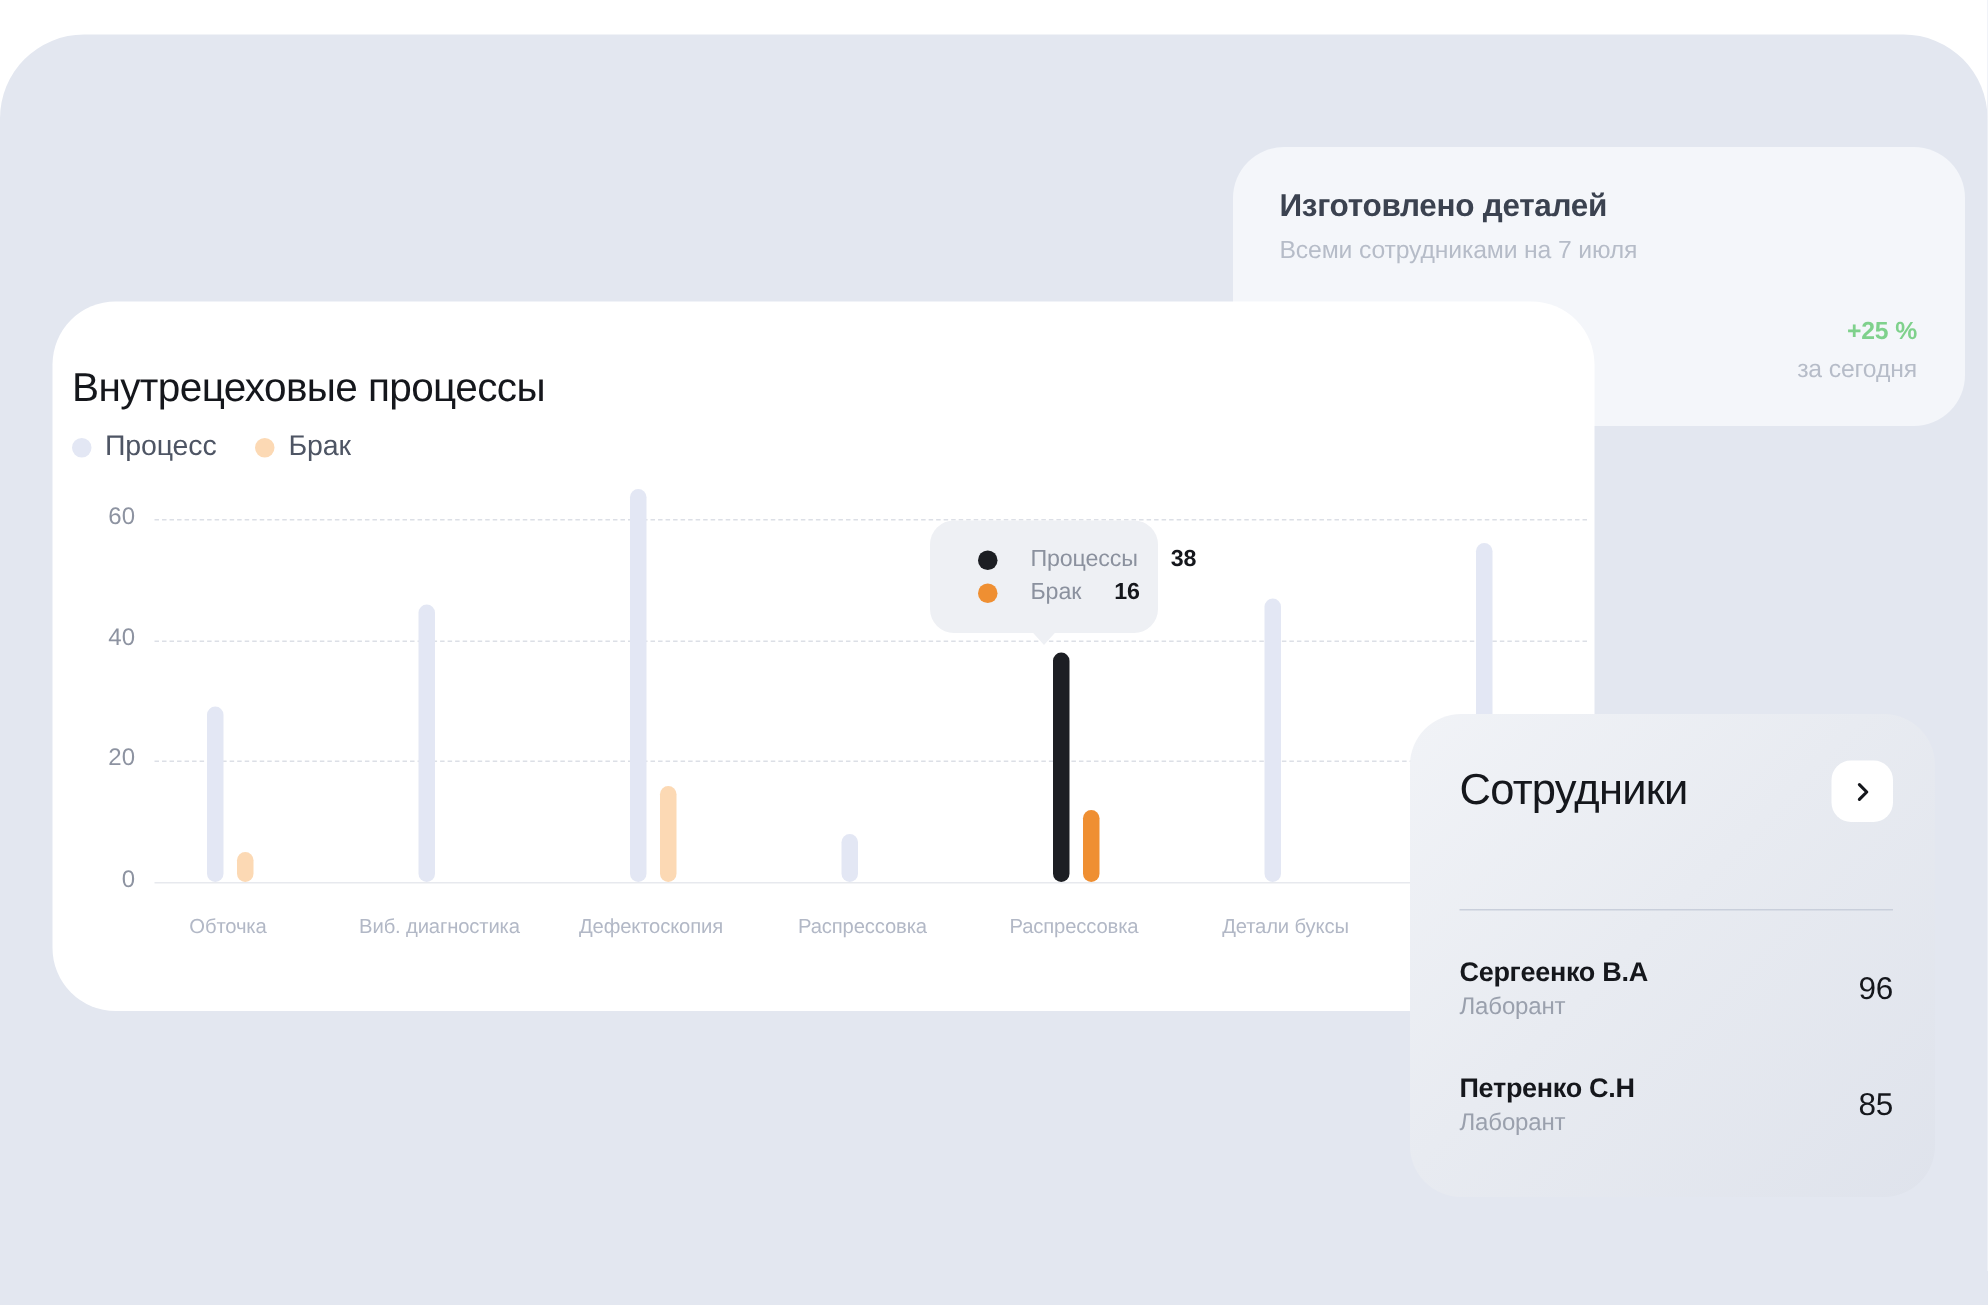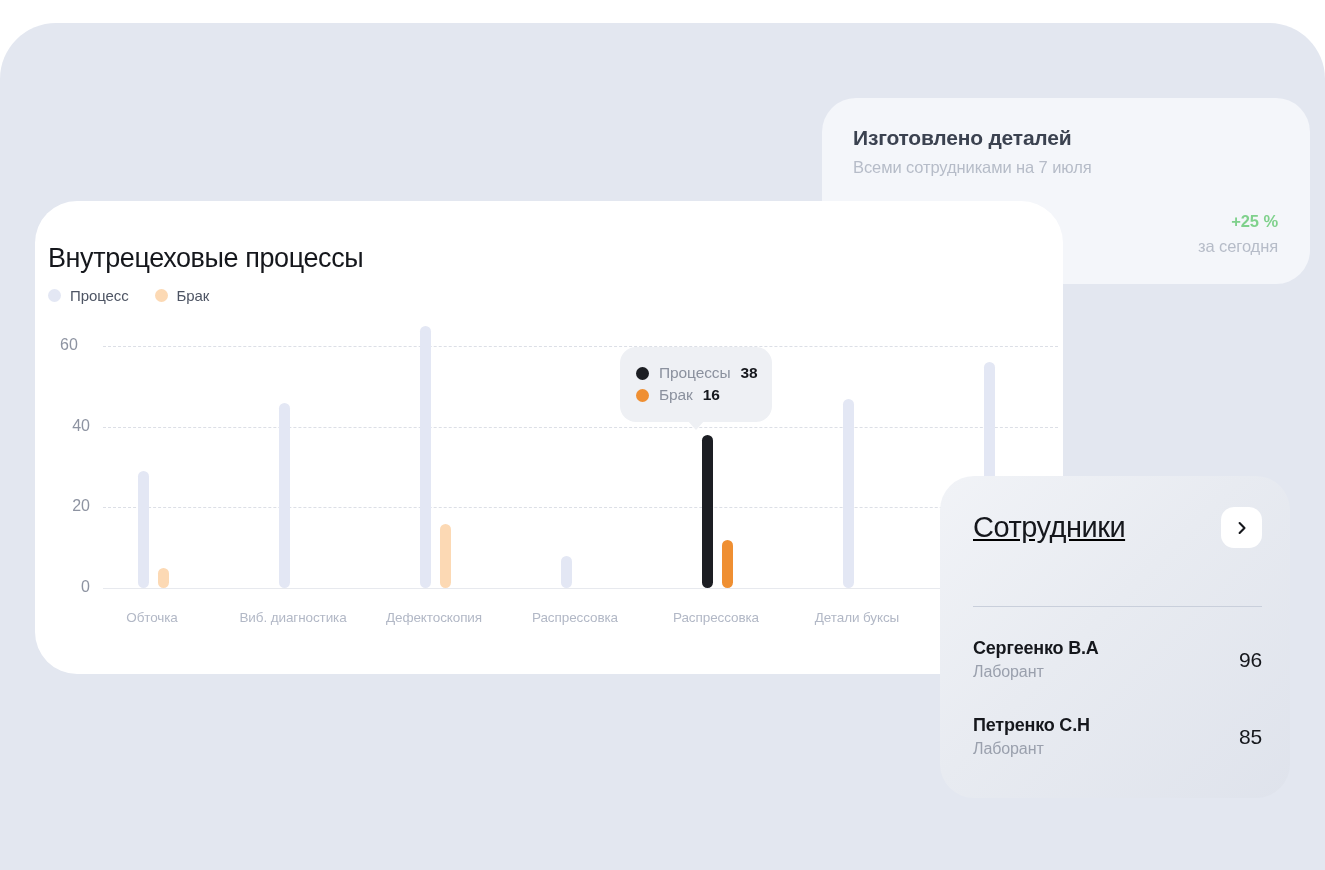--- a/index.html
+++ b/index.html
@@ -43,21 +43,21 @@
     position:absolute;left:35px;top:185px;width:1028px;height:473px;
     background:#ffffff;border-radius:42px;overflow:hidden;
   }
   .chart-title{
     position:absolute;left:13px;top:42px;
     font-size:27px;color:#15171c;letter-spacing:-0.4px;
   }
   .legend{position:absolute;left:13px;top:86px;display:flex;align-items:center;gap:26px;}
   .legend-item{display:flex;align-items:center;gap:9px;}
   .legend-dot{width:13px;height:13px;border-radius:50%;display:block;}
-  .legend-label{font-size:15px;color:#4e5564;letter-spacing:-0.1px;}
+  .legend-label{font-size:19px;color:#4e5564;letter-spacing:-0.1px;}
 
   
   .plot{position:absolute;left:13px;top:140px;width:1010px;height:310px;}
   .gridline{
     position:absolute;left:55px;right:0;height:0;
     border-top:1.5px dashed #dcdfe6;
   }
   .gridline.base{border-top:1.5px solid #e7e9ee;}
   .ytick{
     position:absolute;left:0;width:42px;text-align:right;
@@ -70,37 +70,37 @@
     position:absolute;transform:translateX(-50%);
     font-size:13.5px;color:#b2b8c6;white-space:nowrap;letter-spacing:-0.1px;
   }
 
   
   .tooltip{
     position:absolute;left:620px;top:331px;width:152px;
     background:#eef0f4;border-radius:16px;padding:13px 16px 14px 16px;
     box-sizing:border-box;
   }
-  .tt-row{display:flex;align-items:center;gap:10px;margin:4px 0;}
+  .tt-row{display:flex;align-items:center;gap:22px;margin:4px 16px;}
   .tt-dot{width:13px;height:13px;border-radius:50%;flex:none;}
   .tt-name{font-size:15.5px;color:#8b919e;letter-spacing:-0.1px;}
   .tt-val{font-size:15.5px;color:#15171c;font-weight:bold;letter-spacing:-0.1px;}
   .tt-arrow{
     position:absolute;left:50%;bottom:-8px;margin-left:-9px;
     width:18px;height:10px;background:#eef0f4;
     clip-path:polygon(0 0,100% 0,50% 100%);
   }
 
   
   .emp-card{
     position:absolute;left:940px;top:460px;width:350px;height:322px;
     border-radius:34px;overflow:hidden;
     background:linear-gradient(135deg,#f1f3f7 0%,#e8ebf1 45%,#dfe3ec 100%);
   }
-  .emp-head{position:absolute;left:33px;top:31px;right:28px;display:flex;align-items:center;justify-content:space-between;text-decoration:underline;}
+  .emp-head{position:absolute;left:33px;top:31px;right:28px;display:flex;align-items:center;justify-content:space-between;}
   .emp-title{font-size:29px;color:#15171c;letter-spacing:-0.5px;}
   .emp-next{
     width:41px;height:41px;border-radius:13px;background:#ffffff;
     display:flex;align-items:center;justify-content:center;
   }
   .emp-cols{
     position:absolute;left:33px;right:28px;top:99px;
     display:flex;justify-content:space-between;
     font-size:16px;color:#9aa0ad;letter-spacing:-0.1px;
   }
@@ -145,21 +145,21 @@
     </div>
 
     <div class="plot" id="plot">
         <div class="gridline base" style="top: 247px;"></div>
         <div class="ytick" style="top: 247px;">0</div>
         <div class="gridline" style="top: 166.4px;"></div>
         <div class="ytick" style="top: 166.4px;">20</div>
         <div class="gridline" style="top: 85.8px;"></div>
         <div class="ytick" style="top: 85.8px;">40</div>
         <div class="gridline" style="top: 5.2px;"></div>
-        <div class="ytick" style="top: 5.2px; text-align: center;">60</div>
+        <div class="ytick" style="top: 5.2px;">60</div>
         <div class="bar" style="left: 89.5px; height: 116.87px; top: 130.13px; background: rgb(227, 231, 244);"></div>
         <div class="bar" style="left: 109.5px; height: 20.15px; top: 226.85px; background: rgb(252, 217, 180);"></div>
         <div class="xlabel" style="left: 104px; top: 269px; text-align: center;">Обточка</div>
         <div class="bar" style="left: 230.5px; height: 185.38px; top: 61.62px; background: rgb(227, 231, 244);"></div>
         <div class="xlabel" style="left: 245px; top: 269px; text-align: right;">Виб. диагностика</div>
         <div class="bar" style="left: 371.5px; height: 261.95px; top: -14.95px; background: rgb(227, 231, 244);"></div>
         <div class="bar" style="left: 391.5px; height: 64.48px; top: 182.52px; background: rgb(252, 217, 180);"></div>
         <div class="xlabel" style="left: 386px; top: 269px;">Дефектоскопия</div>
         <div class="bar" style="left: 512.5px; height: 32.24px; top: 214.76px; background: rgb(227, 231, 244);"></div>
         <div class="xlabel" style="left: 527px; top: 269px;">Распрессовка</div>

